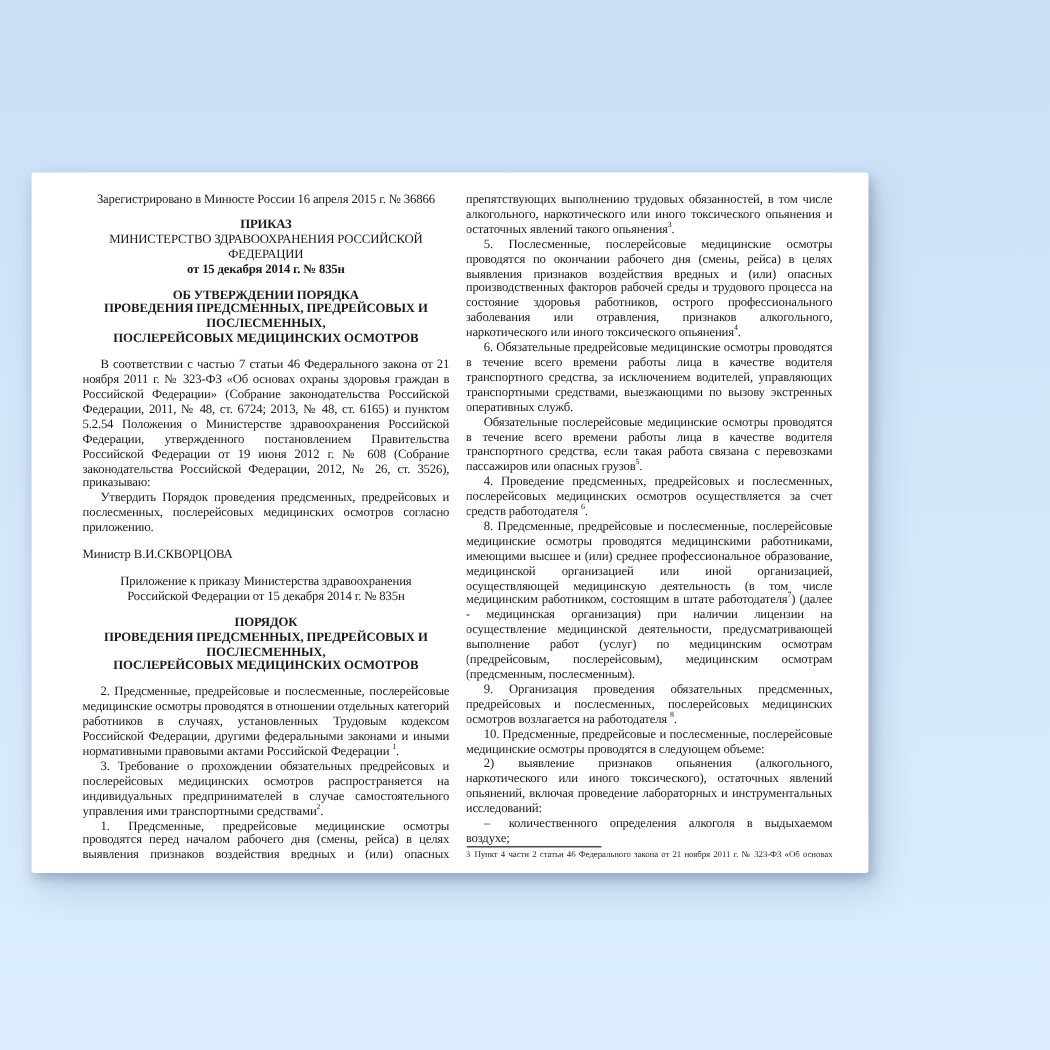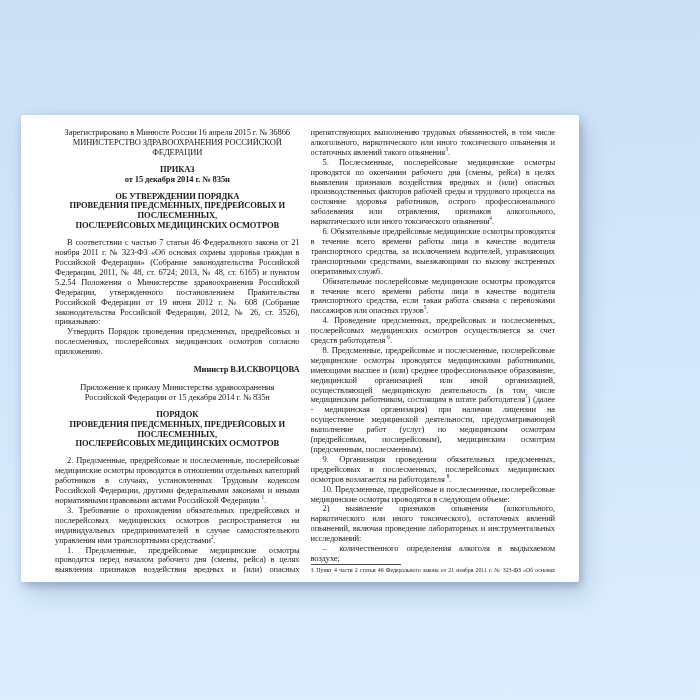--- a/index.html
+++ b/index.html
@@ -19,36 +19,36 @@
     font-size:8.5px;line-height:9.9px;letter-spacing:-0.12px;
     color:var(--text,#1b1b1b);text-align:justify;
   }
   .col p{margin:0;}
   .ind{text-indent:12px;}
   .dash{text-indent:12px;}
   .c{text-align:center;}
   .b{font-weight:bold;}
   .mt{margin-top:7px;}
   .mb{margin-bottom:7px;text-align:center;}
-  .sig{margin-top:8px;margin-bottom:8px;text-align:right;font-weight:bold;}
+  .sig{margin-top:8px;margin-bottom:8px;font-weight:normal;}
   .lnk{color:var(--link,#2f8f2f);}
   sup{font-size:.62em;line-height:0;vertical-align:super;}
   .fnsep{margin-top:auto;width:90px;border-top:1px solid #4a4a4a;margin-bottom:2px;flex:0 0 auto;}
   .fns{font-size:5.9px;line-height:6.3px;letter-spacing:-0.05px;color:#242424;text-align:justify;}
   .fns p{margin:0;}
 </style>
 </head>
 <body>
 
 <div class="page">
 
   <div class="col">
     <div class="c">Зарегистрировано в Минюсте России 16 апреля 2015 г. № 36866</div>
+    <div class="c b mt">ПРИКАЗ</div>
     <div class="c">МИНИСТЕРСТВО ЗДРАВООХРАНЕНИЯ РОССИЙСКОЙ ФЕДЕРАЦИИ</div>
-    <div class="c b mt">ПРИКАЗ</div>
     <div class="c b">от 15 декабря 2014 г. № 835н</div>
     <div class="c b mt mb">
         <div>ОБ УТВЕРЖДЕНИИ ПОРЯДКА</div>
         <div>ПРОВЕДЕНИЯ ПРЕДСМЕННЫХ, ПРЕДРЕЙСОВЫХ И ПОСЛЕСМЕННЫХ,</div>
         <div>ПОСЛЕРЕЙСОВЫХ МЕДИЦИНСКИХ ОСМОТРОВ</div>
       </div>
     <div>
         <p class="ind"><span>В соответствии с частью 7 статьи 46 Федерального закона от 21 ноября 2011 г. № 323-ФЗ «Об основах охраны здоровья граждан в Российской Федерации» (Собрание законодательства Российской Федерации, 2011, № 48, ст. 6724; 2013, № 48, ст. 6165) и пунктом 5.2.54 Положения о Министерстве здравоохранения Российской Федерации, утвержденного постановлением Правительства Российской Федерации от 19 июня 2012 г. № 608 (Собрание законодательства Российской Федерации, 2012, № 26, ст. 3526), приказываю:</span></p>
         <p class="ind"><span>Утвердить Порядок проведения предсменных, предрейсовых и послесменных, послерейсовых медицинских осмотров согласно приложению.</span></p>
       </div>

